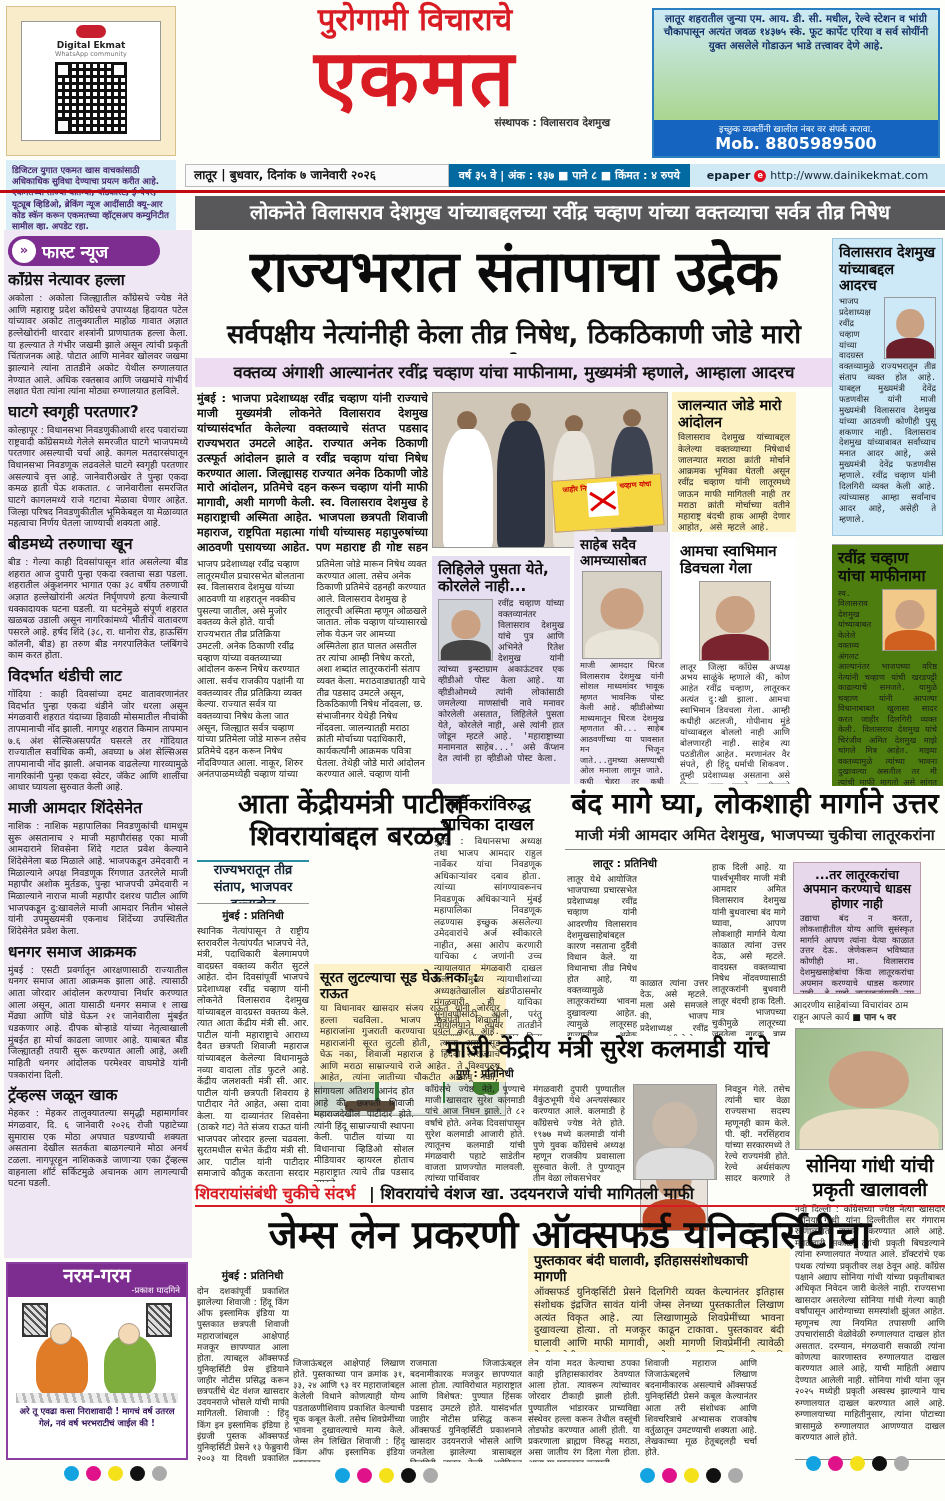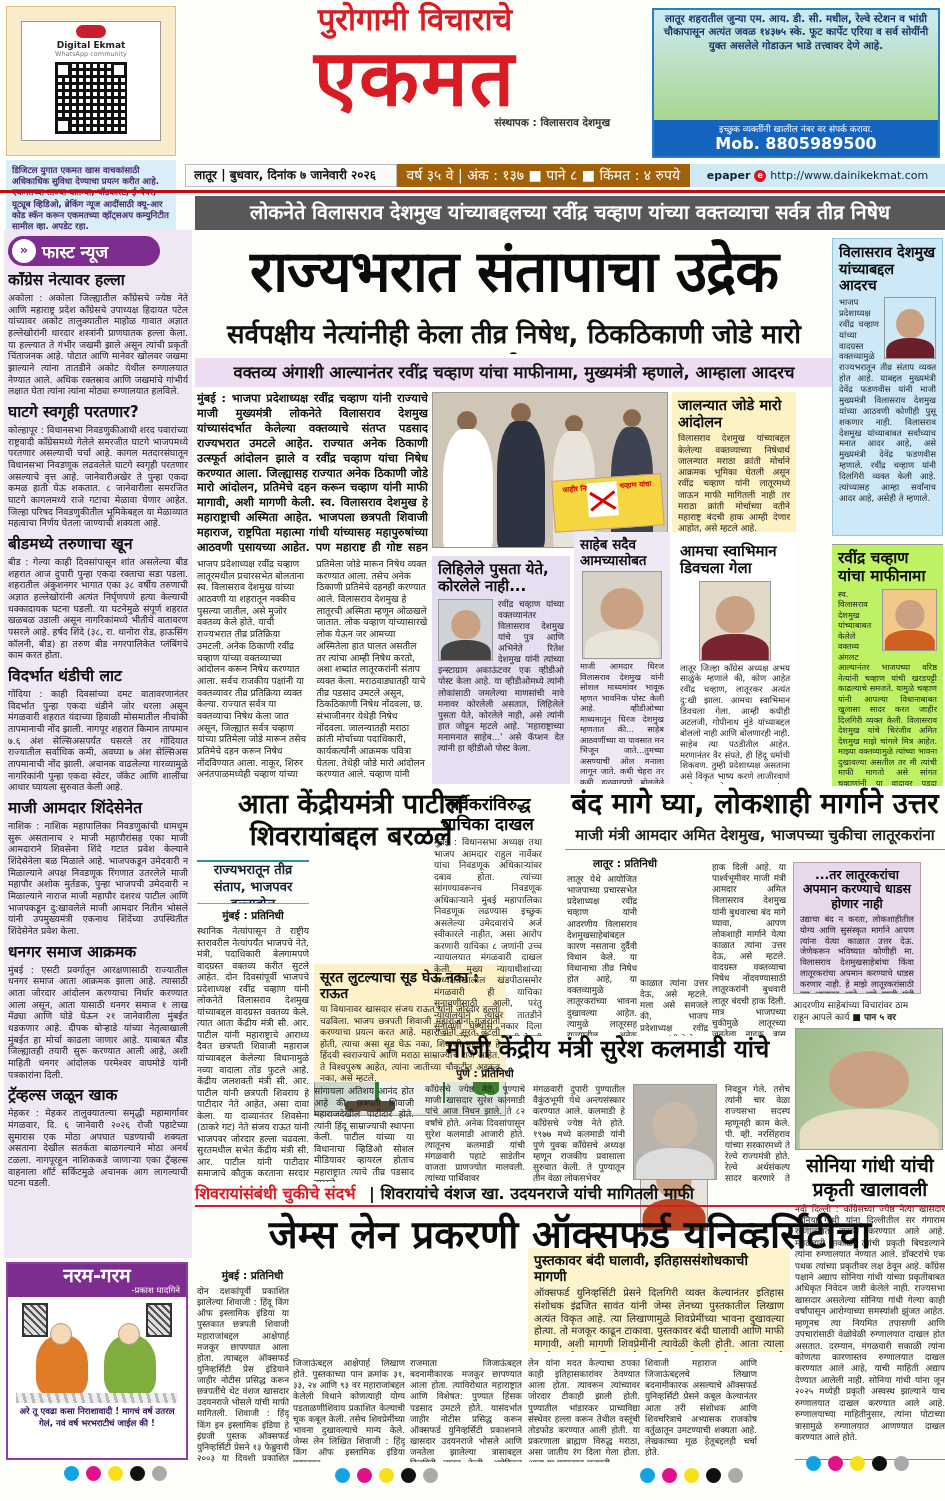--- a/index.html
+++ b/index.html
@@ -31,21 +31,21 @@
 
   .ad-box { left:652px; top:8px; width:288px; height:150px; border:2px solid #2a7fc1; background:linear-gradient(180deg,#cdeaf5 0%,#a8d489 80%); text-align:center; overflow:hidden; }
   .ad-title { color:#e01020; font-size:17px; font-weight:900; padding-top:4px; text-shadow:0 0 1px #fff; }
   .ad-body { color:#17356b; font-size:10.3px; font-weight:bold; line-height:1.3; padding:2px 8px; }
   .ad-foot { position:absolute; left:0; right:0; bottom:0; background:#1565c0; color:#fff; padding:2px 0 3px; }
   .ad-contact { font-size:9px; }
   .ad-mob { font-size:16px; font-weight:900; line-height:1.1; }
 
   .dateline { left:185px; top:164px; width:760px; height:23px; display:flex; }
   .dl-left { flex:1; background:#fafafa; border:1px solid #bbb; color:#111; font-size:12px; font-weight:bold; line-height:21px; padding-left:8px; }
-  .dl-mid { background:#a16207; color:#fff; font-size:14px; font-weight:normal; line-height:23px; padding:0 10px; }
+  .dl-mid { background:#0369a1; color:#fff; font-size:11px; font-weight:bold; line-height:23px; padding:0 10px; }
   .dl-right { width:255px; background:#cfe9f5; color:#123; font-size:11px; line-height:23px; display:flex; align-items:center; justify-content:center; gap:4px; }
   .ep-label { font-weight:bold; }
   .ep-icon { width:12px; height:12px; background:#e01020; border-radius:50%; display:inline-block; color:#fff; font-size:8px; line-height:12px; text-align:center; font-weight:bold; }
   .red-rule { left:0; top:190px; width:945px; height:3px; background:#c00b12; }
 
   .banner { left:195px; top:196px; width:750px; height:34px; background:#58585a; color:#fff; font-size:19.5px; font-weight:bold; text-align:center; line-height:34px; }
 
   
   .rail-bg { left:4px; top:230px; width:188px; height:1028px; background:#efe8f4; }
   .fn-pill { left:8px; top:236px; width:152px; height:30px; background:#7d2c8f; border-radius:16px; display:flex; align-items:center; gap:6px; padding-left:4px; }
@@ -73,26 +73,26 @@
   .dot { width:15px; height:15px; border-radius:50%; }
   .dc{background:#12a3e0;} .dm{background:#e0128a;} .dy{background:#f5e11a;} .dk{background:#111;} .dg{background:#aaa;}
 
   
   .h1 { left:195px; top:236px; width:638px; height:78px; font-size:57px; font-weight:900; color:#0c0c0c; text-align:center; line-height:1.25; letter-spacing:-1px; }
   .subhead { left:195px; top:318px; width:638px; height:36px; font-size:26px; font-weight:bold; color:#111; text-align:center; line-height:1.25; }
   .strip { left:195px; top:358px; width:638px; height:29px; background:#eedcf2; color:#141414; font-size:16.5px; font-weight:bold; text-align:center; line-height:29px; }
 
   .box { padding:5px 6px; overflow:hidden; }
   .box-h { font-weight:bold; color:#0d0d0d; line-height:1.15; margin-bottom:3px; }
-  .box-b { color:#1c1c1c; line-height:1.28; text-align:justify; }
+  .box-b { color:#1c1c1c; line-height:1.28; text-align:justify;font-family:Liberation Mono, monospace; }
 
   .respect-box { left:832px; top:238px; width:111px; height:298px; background:#cde9f8; border:1px solid #9bc4dd; }
   .respect-box .box-h { font-size:14.5px; }
   .respect-box .box-b { font-size:8.5px; }
-  .maafi-box { left:832px; top:544px; width:111px; height:242px; background:#bef264; border-top:1px solid #999; }
+  .maafi-box { left:832px; top:544px; width:111px; height:242px; background:#4d7c0f; border-top:1px solid #999; }
   .maafi-box .box-h { font-size:15.5px; }
   .maafi-box .box-b { font-size:8.2px; }
 
   .lead-intro { left:197px; top:392px; width:231px; height:160px; font-size:11.3px; font-weight:bold; line-height:1.32; color:#111; }
   .story-cols { left:197px; top:558px; width:231px; height:226px; column-count:2; column-gap:8px; font-size:9.2px; line-height:1.27; color:#1b1b1b; }
 
   .photo { position:relative; overflow:hidden; border:1px solid #999; background:#cfc6b8; }
   .ph-protest { left:432px; top:392px; width:236px; height:156px; }
   .pperson { position:absolute; border-radius:40% 40% 8% 8%; }
   .phead { position:absolute; border-radius:50%; background:#8a6a4e; }

